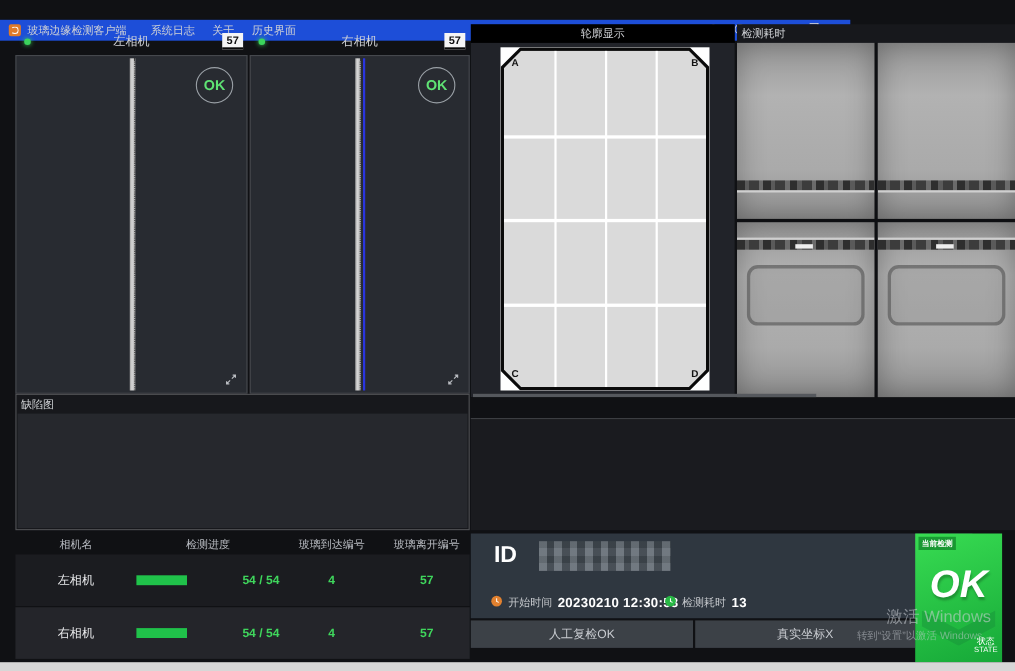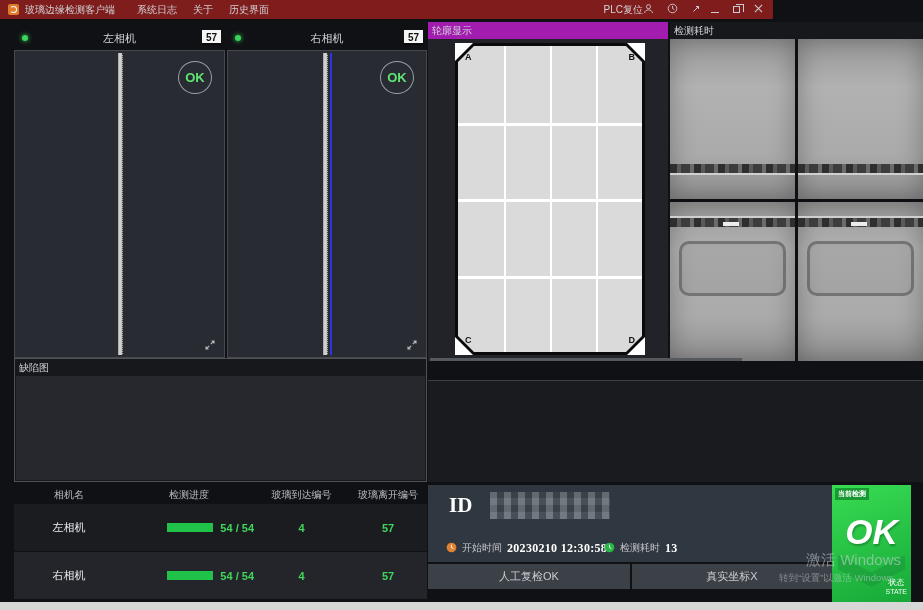--- a/index.html
+++ b/index.html
@@ -1,20 +1,20 @@
 <!DOCTYPE html>
 <html><head>
 <meta charset="utf-8">
 <style>
   * { margin:0; padding:0; box-sizing:border-box; }
   body { background:#000; font-family:"Liberation Sans","DejaVu Sans",sans-serif; }
   #app { position:relative; width:923px; height:610px; background:#101114; overflow:hidden; color:#cfd1d5; }
 
   
-  .titlebar { position:absolute; left:0; top:0; width:773px; height:19px; background:#7f1d1d;
+  .titlebar { position:absolute; left:0; top:18px; width:773px; height:19px; background:#1d4ed8;
               display:flex; align-items:center; font-size:10px; color:#cfd1d5; }
   .logo { width:11px; height:11px; margin-left:8px; border-radius:2px; background:#e07b2a; position:relative; }
   .logo::after { content:""; position:absolute; inset:2px; border:1.5px solid #fff; border-left-color:transparent; border-radius:50%; }
   .app-title { margin-left:6px; }
   .menubar { display:flex; gap:16px; margin-left:22px; }
   .menubar span { cursor:default; }
   .tb-spacer { flex:1; }
   .plc-btn { color:#d4d6da; }
   .tb-icons { display:flex; align-items:center; gap:13px; margin-right:10px; }
   .winctl { display:flex; align-items:center; gap:14px; margin-right:10px; }
@@ -50,26 +50,26 @@
   #cam-table { position:absolute; left:14px; top:486px; width:413px; height:114px; font-size:11px; }
   .ct-head { display:flex; height:17px; align-items:center; color:#b9bcc2; font-size:10px; }
   .ct-c1 { width:110px; text-align:center; }
   .ct-c2 { width:130px; text-align:center; }
   .ct-c3 { width:95px;  text-align:center; }
   .ct-c4 { width:78px;  text-align:center; }
   .ct-row { display:flex; height:47px; align-items:center; margin-top:1px; }
   .ct-row.r1 { background:#1b1c20; }
   .ct-row.r2 { background:#24252a; }
   .ct-name { color:#e9eaec; }
-  .ct-prog { display:flex; align-items:center; justify-content:flex-end; gap:7px; }
+  .ct-prog { display:flex; align-items:center; justify-content:space-between; gap:7px; }
   .ct-bar { width:46px; height:9px; background:#20c24a; }
   .ct-green { color:#3fd65c; font-weight:bold; }
 
   
-  #contour { position:absolute; left:428px; top:22px; width:240px; height:339px; background:#a21caf; }
+  #contour { position:absolute; left:428px; top:22px; width:240px; height:339px; background:#000000;text-align:center; }
   .contour-body { position:absolute; left:0; top:17px; right:0; bottom:0; background:#212329; }
   .glass { position:absolute; left:27px; top:4px; width:190px; height:312px; background:#ffffff; }
   .glass-oct  { position:absolute; inset:0; background:#0a0a0a;
                 clip-path:polygon(18px 0,calc(100% - 18px) 0,100% 18px,100% calc(100% - 18px),calc(100% - 18px) 100%,18px 100%,0 calc(100% - 18px),0 18px); }
   .glass-fill { position:absolute; inset:3px; background:#dadada;
                 clip-path:polygon(16px 0,calc(100% - 16px) 0,100% 16px,100% calc(100% - 16px),calc(100% - 16px) 100%,16px 100%,0 calc(100% - 16px),0 16px); }
   .gv { position:absolute; top:0; bottom:0; width:2px; background:#fff; }
   .gh { position:absolute; left:0; right:0; height:3px; background:#fff; }
   .corner { position:absolute; font-size:9px; font-weight:bold; color:#141414; }
 
@@ -91,21 +91,21 @@
           background:repeating-linear-gradient(90deg,#2e2e2e 0 7px,#5a5a5a 7px 11px,#3c3c3c 11px 20px,#6b6b6b 20px 24px);
           border-bottom:2px solid #cfcfcf; }
   .surf-top .band { bottom:15%; }
   .surf-bot .band { top:9%; border-bottom:none; border-top:2px solid #cfcfcf; }
   .tvframe { position:absolute; left:7%; right:7%; top:25%; height:34%; border:3px solid rgba(70,70,70,.5);
              border-radius:10px; background:rgba(140,140,140,.28); }
   .dash { position:absolute; width:16px; height:4px; background:#ededed; left:42%; top:13%; }
 
   
   #result { position:absolute; left:428px; top:485px; width:495px; height:117px; }
-  .info { position:absolute; left:0; top:0; width:456px; height:77px; background:#2f3740;font-family:Liberation Serif, serif; }
+  .info { position:absolute; left:0; top:0; width:456px; height:77px; background:#2f3740; }
   .id-label { position:absolute; left:21px; top:8px; font-size:21px; font-weight:bold; color:#fff; }
   .id-mask { position:absolute; left:62px; top:7px; width:120px; height:27px;
              background:repeating-linear-gradient(0deg,#5a636c 0 7px,#49525a 7px 14px),
                         repeating-linear-gradient(90deg,rgba(255,255,255,.14) 0 7px,rgba(0,0,0,.2) 7px 14px);
              background-blend-mode:overlay; filter:blur(.6px); }
   .trow { position:absolute; top:54px; display:flex; align-items:center; gap:5px; }
   .trow .lbl { font-size:10px; color:#c3c6ca; }
   .trow .val { font-size:12px; font-weight:bold; color:#fff; letter-spacing:.3px; }
   .btn { position:absolute; top:79px; height:25px; background:#3c4147; color:#c9ccd1; font-size:11px;
          display:flex; align-items:center; justify-content:center; cursor:default; }

